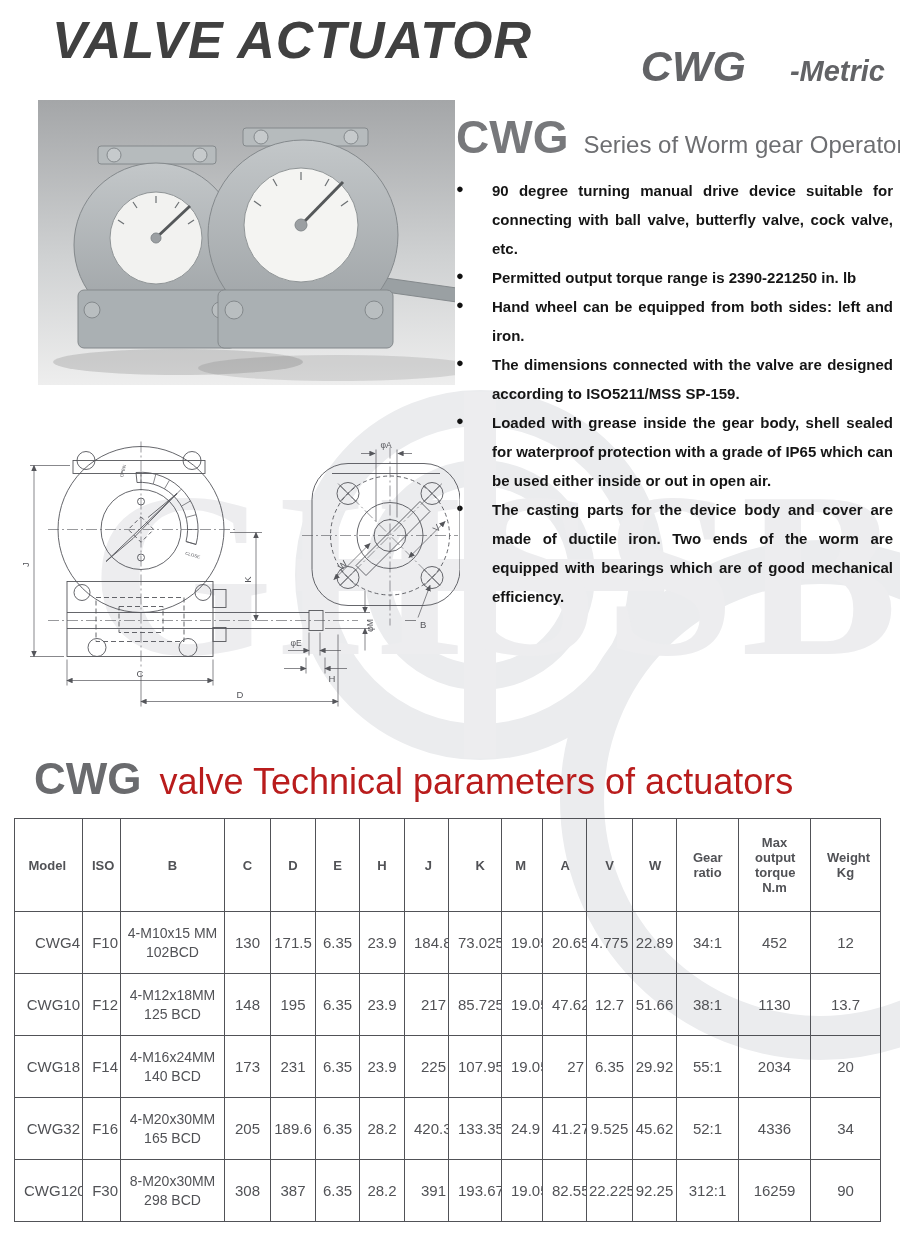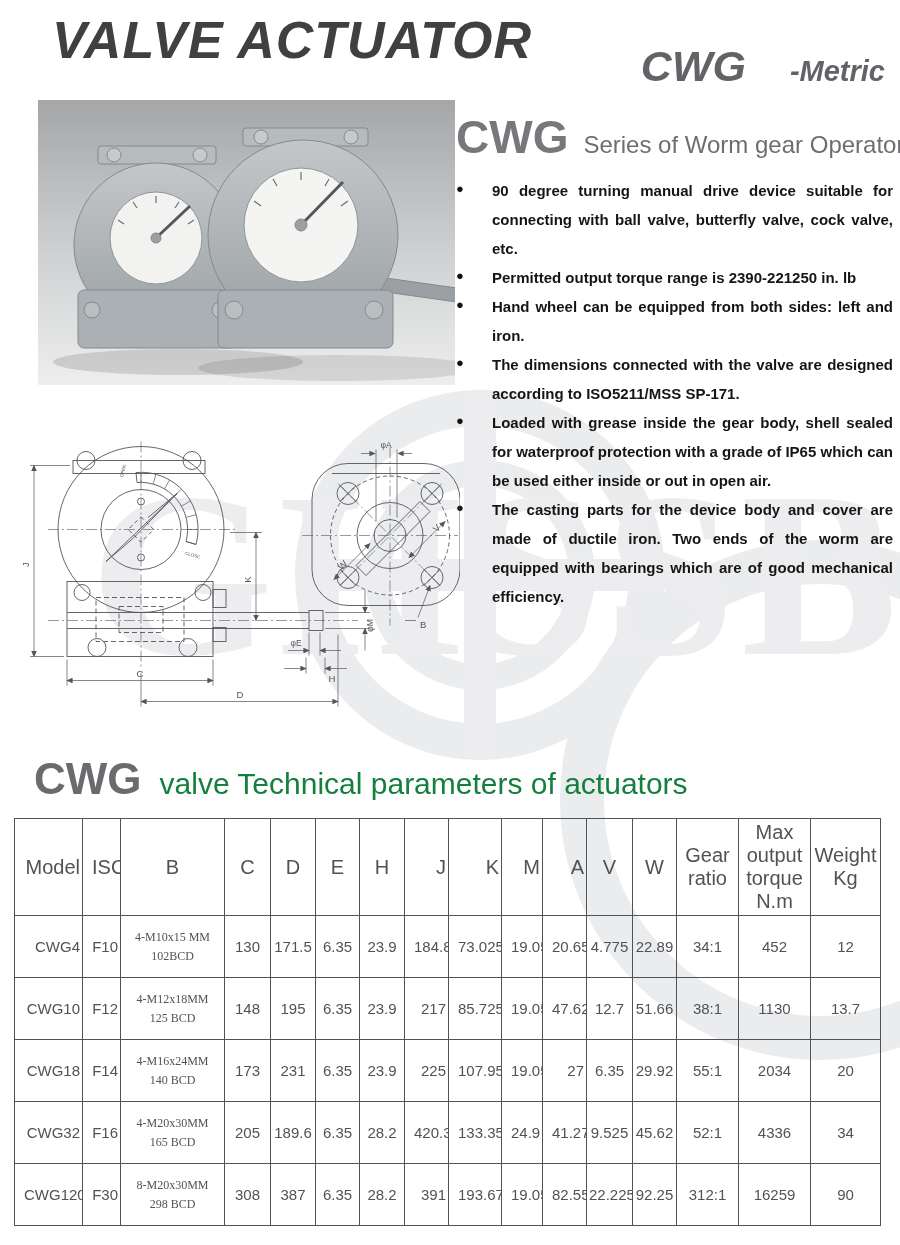--- a/index.html
+++ b/index.html
@@ -51,34 +51,34 @@
   
   .drawing { position:absolute; left:20px; top:428px; width:440px; height:315px; }
   .drawing text { font-family:"Liberation Sans", sans-serif; fill:#54555a; }
 
   
   .tbl-heading {
     position:absolute; left:34px; top:754px;
     display:flex; align-items:baseline; gap:18px; white-space:nowrap;
   }
   .tbl-heading .code { font-size:44px; font-weight:bold; color:#6a6b6e; }
-  .tbl-heading .txt { font-size:30px; color:#15803d; }
+  .tbl-heading .txt { font-size:36px; color:#b91c1c; }
 
   table.params {
     position:absolute; left:14px; top:818px; width:866px;
     border-collapse:collapse; table-layout:fixed; background:transparent;
   }
   table.params th, table.params td {
     border:1px solid #515257; color:#515256; vertical-align:middle;
     overflow:hidden;
   }
-  table.params th { font-size:20px; font-weight:normal; height:54px; text-align:center; padding:2px; }
+  table.params th { font-size:13px; font-weight:bold; height:54px; text-align:center; padding:16px; }
   table.params td { font-size:15px; height:62px; text-align:center; padding:2px; }
   table.params .al { text-align:right; padding-left:9px; }
-  table.params .col-b { white-space:pre-line; line-height:19px; font-size:12px;font-family:Liberation Serif, serif; }
+  table.params .col-b { white-space:pre-line; line-height:19px; font-size:14px; }
 </style>
 </head>
 <body>
 
 <div class="page">
 
   <div class="wm wm-ring" style="left:295px; top:390px; width:370px; height:370px; border-width:36px;"></div>
   <div class="wm wm-ring" style="left:365px; top:460px; width:230px; height:230px; border-width:26px;"></div>
   <div class="wm wm-spoke" style="left:464px; top:392px; width:32px; height:366px;"></div>
   <div class="wm wm-spoke" style="left:297px; top:559px; width:366px; height:32px;"></div>
@@ -165,21 +165,21 @@
         <li>
             <span class="dot">●</span>
             <span class="txt">Permitted output torque range is 2390-221250 in. lb</span>
           </li>
         <li>
             <span class="dot">●</span>
             <span class="txt">Hand wheel can be equipped from both sides: left and iron.</span>
           </li>
         <li>
             <span class="dot">●</span>
-            <span class="txt">The dimensions connected with the valve are designed according to ISO5211/MSS SP-171.</span>
+            <span class="txt">The dimensions connected with the valve are designed according to ISO5211/MSS SP-159.</span>
           </li>
         <li>
             <span class="dot">●</span>
             <span class="txt">Loaded with grease inside the gear body, shell sealed for waterproof protection with a grade of IP65 which can be used either inside or out in open air.</span>
           </li>
         <li>
             <span class="dot">●</span>
             <span class="txt">The casting parts for the device body and cover are made of ductile iron. Two ends of the worm are equipped with bearings which are of good mechanical efficiency.</span>
           </li>
       </ul>

